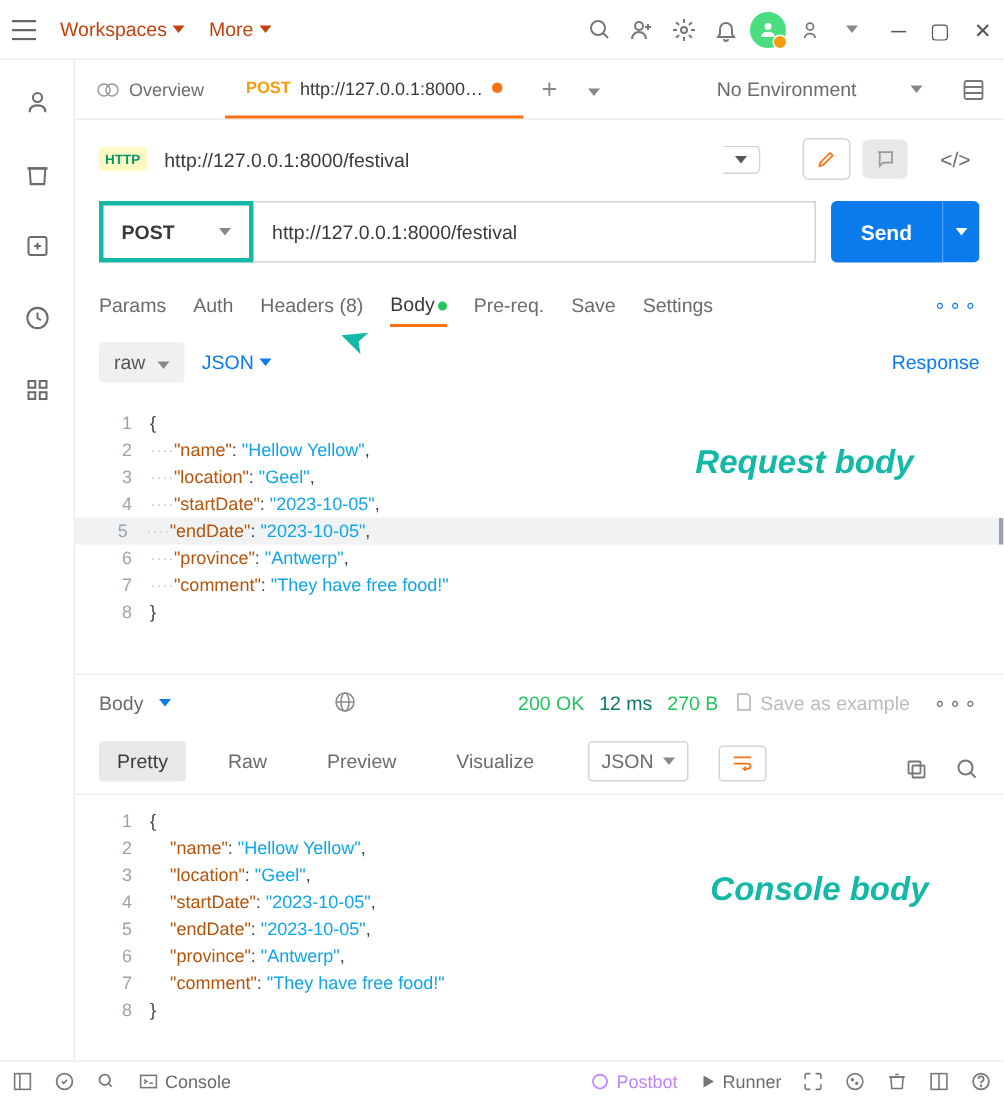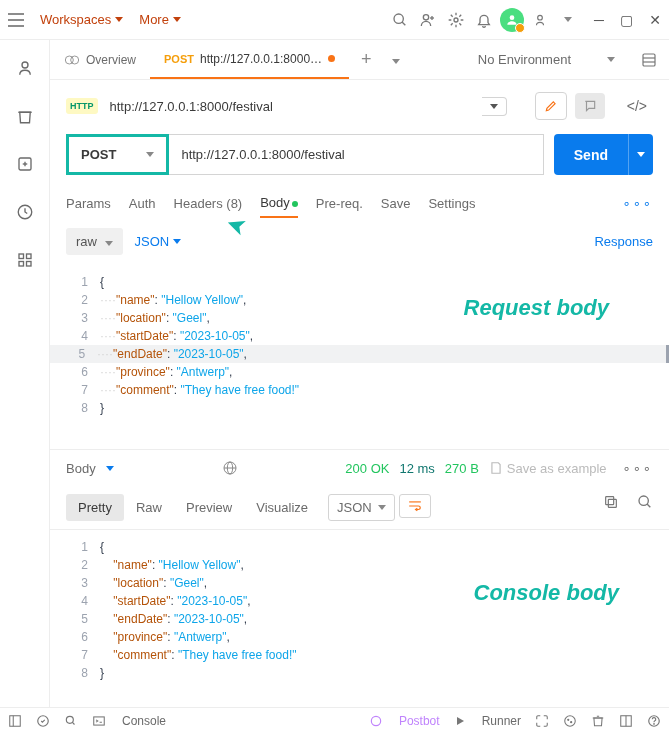--- a/index.html
+++ b/index.html
@@ -72,30 +72,30 @@
 .annotation { position: absolute; font-family: Arial; font-weight: 700; font-size: 22px; color: #14b8a6; font-style: italic; }
 
 .resp-header { padding: 10px 16px; display: flex; align-items: center; gap: 10px; font-size: 13px; color: #6b6b6b; border-top: 1px solid #ededed; margin-top: 24px; }
 .resp-header .globe { color: #888; }
 .resp-header .st200 { color: #22c55e; margin-left: auto; }
 .resp-header .time { color: #0f766e; }
 .resp-header .size { color: #22c55e; }
 .resp-header .save-ex { color: #bbb; display: flex; align-items: center; gap: 4px; }
 .resp-header .more { color: #6b6b6b; letter-spacing: 2px; margin-left: 6px; }
 
-.resp-opts { padding: 8px 16px; display: flex; align-items: flex-start; gap: 0; font-size: 13px; color: #6b6b6b; }
+.resp-opts { padding: 8px 16px; display: flex; align-items: flex-end; gap: 16px; font-size: 13px; color: #6b6b6b; }
 .resp-opts .pretty { background: #e8e8e8; padding: 6px 12px; border-radius: 3px; color: #3a3a3a; }
 .resp-opts .opt { padding: 6px 12px; }
 .resp-opts .json-sel { border: 1px solid #d4d4d4; padding: 5px 8px; border-radius: 3px; display: flex; align-items: center; gap: 6px; margin-left: 8px; }
 .resp-opts .wrap-icon { border: 1px solid #d4d4d4; padding: 5px 8px; border-radius: 3px; color: #f97316; margin-left: 4px;}
 .resp-opts .right-icons { margin-left: auto; display: flex; gap: 18px; color: #6b6b6b; }
 
 .footer { position: absolute; bottom: 0; left: 0; right: 0; height: 26px; border-top: 1px solid #ededed; display: flex; align-items: center; padding: 0 8px; font-size: 12px; color: #6b6b6b; gap: 14px; }
 .footer .spacer { flex: 1; }
-.footer .fitem { display: flex; align-items: center; gap: 16px; }
+.footer .fitem { display: flex; align-items: center; gap: 4px; }
 .chev-down { display:inline-block; width:0;height:0;border-left:4px solid transparent;border-right:4px solid transparent;border-top:5px solid currentColor;}
 svg { display: block; }
 </style>
 </head>
 <body>
 
 <div class="titlebar">
   <span class="hamburger">
     <svg width="16" height="14" viewBox="0 0 16 14" fill="none" stroke="#666" stroke-width="1.5">
         <line x1="0" y1="1" x2="16" y2="1"></line>

